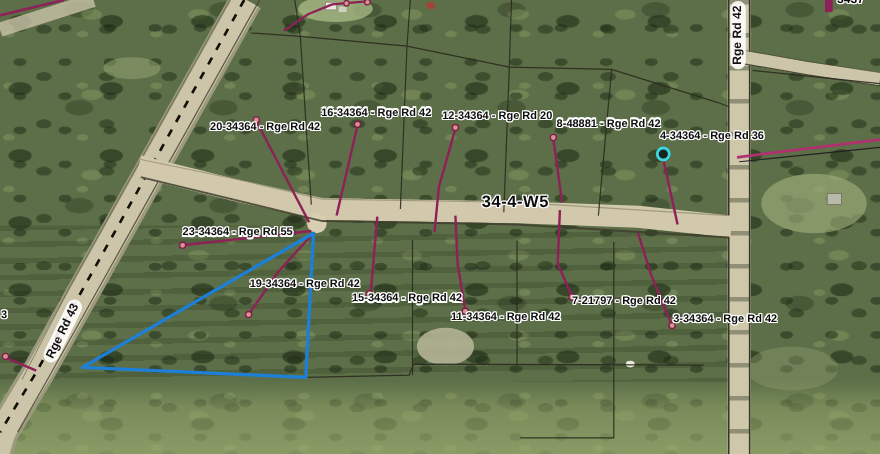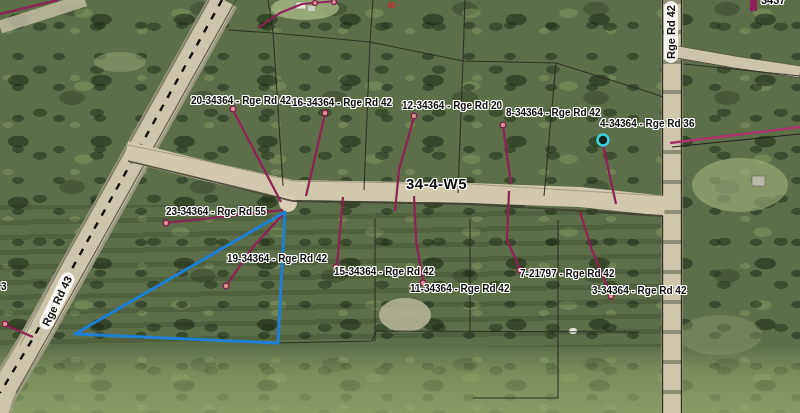--- a/index.html
+++ b/index.html
@@ -24,21 +24,21 @@
   }
   .meadow{
     left:0;top:346px;width:800px;height:67px;
     background:linear-gradient(180deg, rgba(150,168,108,0) 0%, rgba(148,167,106,.5) 35%, rgba(158,177,116,.68) 100%);
   }
   svg.map-lines{position:absolute;left:0;top:0;}
   .lbl{
     position:absolute;color:#0d0d0d;font-weight:bold;font-size:10px;line-height:12px;white-space:nowrap;
     text-shadow:-1px -1px 0 #fff,1px -1px 0 #fff,-1px 1px 0 #fff,1px 1px 0 #fff,0 -1px 0 #fff,0 1px 0 #fff,-1px 0 0 #fff,1px 0 0 #fff;
   }
-  .lbl-big{font-size:15px;letter-spacing:.5px;}
+  .lbl-big{font-size:15px;letter-spacing:.5px;margin-left:32px;}
   .road-pill{
     position:absolute;background:rgba(255,255,255,.88);color:#111;font-weight:bold;font-size:11px;
     padding:0 4px;border-radius:7px;white-space:nowrap;line-height:14px;
   }
 </style>
 </head>
 <body>
 
 <div id="stage">
 
@@ -146,31 +146,31 @@
       <circle cx="334" cy="2" r="2.5"></circle>
     </g>
 
     <rect x="750" y="0" width="7" height="11" fill="#8E2157"></rect>
 
     <polygon points="285,212 75,334 278,343" fill="none" stroke="#1D7FD6" stroke-width="3" stroke-linejoin="round"></polygon>
 
     <circle cx="603" cy="140" r="5.5" fill="#15251c" stroke="#3BD5E2" stroke-width="2.6"></circle>
   </svg>
 
-  <div class="lbl" style="left:191px;top:95px">20-34364 - Rge Rd 42</div>
+  <div class="lbl" style="left:191px;top:110px">20-34364 - Rge Rd 42</div>
   <div class="lbl" style="left:292px;top:97px">16-34364 - Rge Rd 42</div>
   <div class="lbl" style="left:402px;top:100px">12-34364 - Rge Rd 20</div>
-  <div class="lbl" style="left:506px;top:107px">8-34364 - Rge Rd 42</div>
+  <div class="lbl" style="left:506px;top:107px">8-48881 - Rge Rd 42</div>
   <div class="lbl" style="left:600px;top:118px">4-34364 - Rge Rd 36</div>
   <div class="lbl" style="left:166px;top:206px">23-34364 - Rge Rd 55</div>
   <div class="lbl" style="left:227px;top:253px">19-34364 - Rge Rd 42</div>
-  <div class="lbl" style="left:334px;top:266px">15-34364 - Rge Rd 42</div>
+  <div class="lbl" style="left:320px;top:266px">15-34364 - Rge Rd 42</div>
   <div class="lbl" style="left:410px;top:283px">11-34364 - Rge Rd 42</div>
   <div class="lbl" style="left:520px;top:268px">7-21797 - Rge Rd 42</div>
-  <div class="lbl" style="left:592px;top:285px">3-34364 - Rge Rd 42</div>
+  <div class="lbl" style="left:612px;top:285px">3-34364 - Rge Rd 42</div>
 
   <div class="lbl lbl-big" style="left:406px;top:178px">34-4-W5</div>
 
   <div class="road-pill" style="left:57px;top:301px;transform:translate(-50%,-50%) rotate(-64deg);">Rge Rd 43</div>
   <div class="road-pill" style="left:671px;top:32px;transform:translate(-50%,-50%) rotate(-90deg);">Rge Rd 42</div>
 
   <div class="lbl" style="left:761px;top:-6px;font-size:11px">3437</div>
   <div class="lbl" style="left:1px;top:281px">3</div>
 
 </div>

